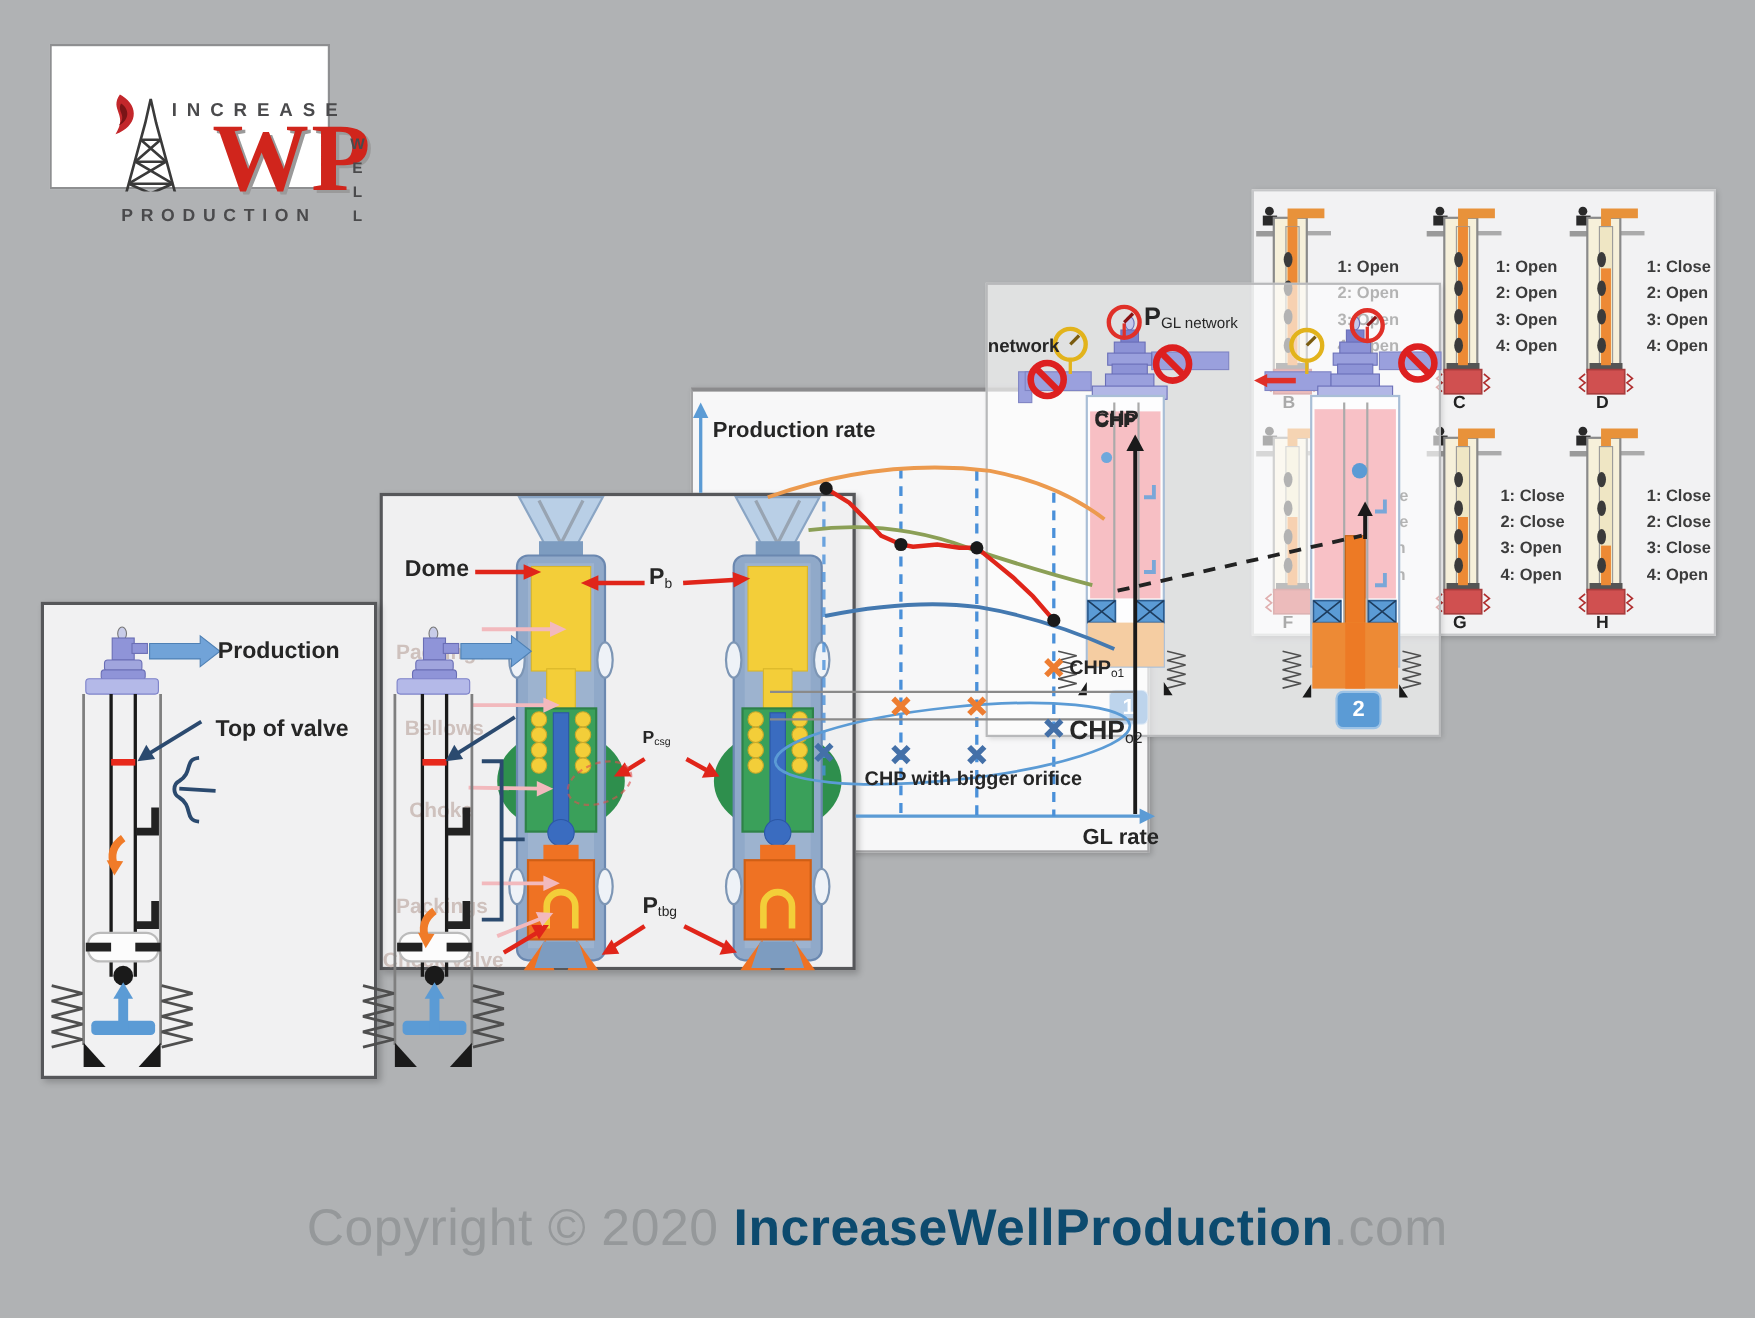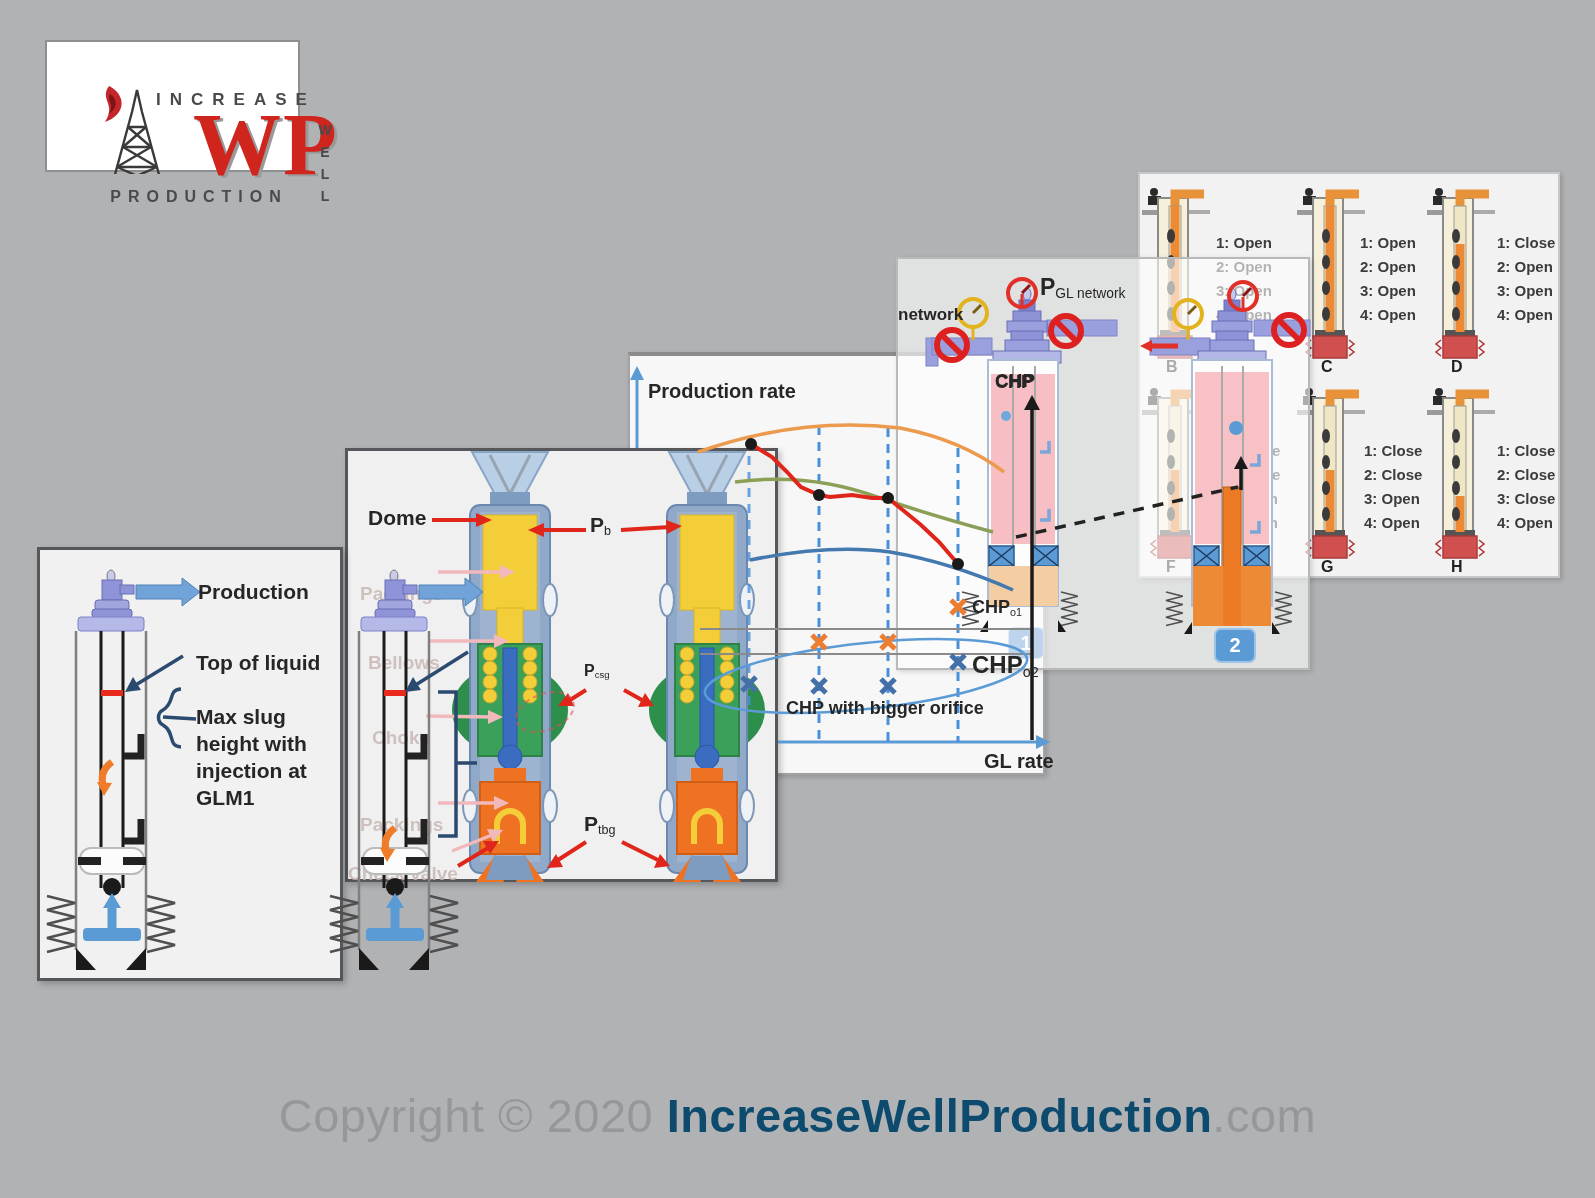--- a/index.html
+++ b/index.html
@@ -442,22 +442,21 @@
       <path d="M181,689 C167,690 176,702 163,710 C157,713 157,722 163,725 C176,733 167,746 181,747"></path>
       <line x1="163" y1="717" x2="196" y2="719"></line>
 
       <line x1="468" y1="652" x2="414" y2="686"></line>
       <polygon points="405,692 421,690 413,677" fill="#2b4a6f" stroke="none"></polygon>
       <path d="M438,692 H456 V836 H438 M456,763 H477"></path>
     </g>
   </svg>
 
   <div class="lbl" style="left:198px;top:580px;font-size:21px;z-index:7">Production</div>
-  <div class="lbl" style="left:196px;top:651px;font-size:21px;z-index:7">Top of liquid</div>
-  <div class="lbl" style="left:196px;top:703px;font-size:21px;z-index:7;white-space:normal;width:118px;line-height:27px;">Max slug height with injection at GLM1</div>
+  <div class="lbl" style="left:196px;top:651px;font-size:21px;z-index:7">Top of valve</div>
 
   <svg class="layer" style="z-index:8">
     <line x1="1016" y1="537" x2="1238" y2="487" stroke="#222" stroke-width="3.5" stroke-dasharray="11,9"></line>
     <line x1="1241" y1="490" x2="1241" y2="466" stroke="#1a1a1a" stroke-width="3.5"></line>
     <polygon points="1241,456 1234,469 1248,469" fill="#1a1a1a"></polygon>
   </svg>
 
   <div class="copyright">
     <span>Copyright © 2020 </span><span class="b">IncreaseWellProduction</span><span>.com</span>
   </div>

